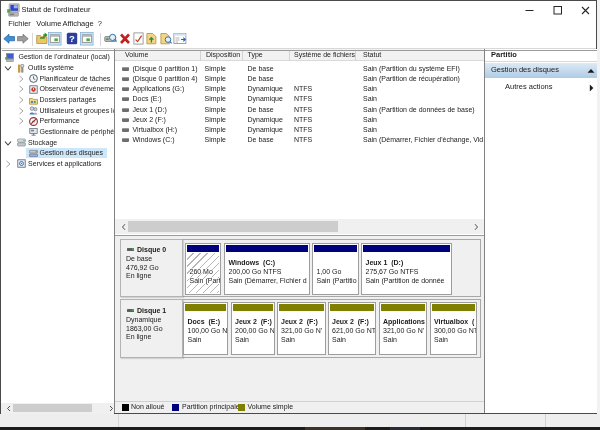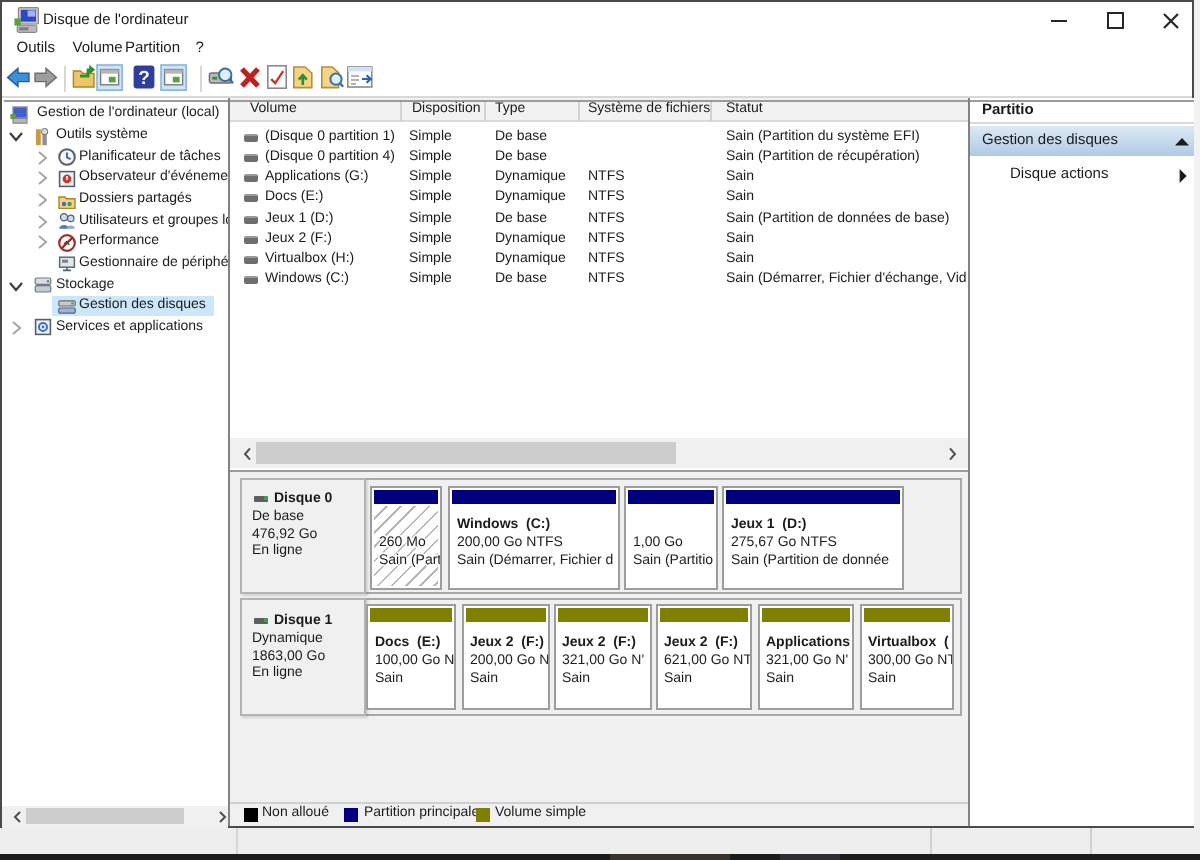--- a/index.html
+++ b/index.html
@@ -7,29 +7,29 @@
 <div style="position:absolute;left:0;top:0;width:597px;height:414px;background:#fff;border:1px solid #4a4a4a;"></div>
 <div style="position:absolute;left:597px;top:0;width:3px;height:414px;background:#f2f2f2;"></div>
 <svg style="position:absolute;left:6px;top:3px;" width="14" height="15" viewBox="0 0 14 15">
     <rect x="3.2" y="0.8" width="10" height="8.2" rx="0.5" fill="#c8c8c8" stroke="#8a8a8a" stroke-width="0.6"></rect>
     <rect x="4.4" y="1.9" width="7.6" height="5.9" fill="#2f45c8"></rect>
     <rect x="7.8" y="2.2" width="3.9" height="3.1" fill="#9db6f2"></rect>
     <rect x="1.2" y="6.2" width="3.2" height="3.6" fill="#57a33c"></rect>
     <rect x="2.6" y="9.6" width="9.8" height="3.6" rx="0.6" fill="#b9b9b9" stroke="#7d7d7d" stroke-width="0.5"></rect>
     <rect x="3.6" y="10.6" width="4.6" height="1.6" fill="#7f7f7f"></rect>
   </svg>
-<div style="position:absolute;left:21.5px;top:4.8px;font-size:7.5px;line-height:10.5px;white-space:pre;color:#1b1b1b;">Disque de l'ordinateur</div>
+<div style="position:absolute;left:21.5px;top:4.8px;font-size:7.5px;line-height:10.5px;white-space:pre;color:#1b1b1b;">Statut de l'ordinateur</div>
 <svg style="position:absolute;left:524px;top:0;" width="73" height="21" viewBox="0 0 73 21">
     <line x1="1.5" y1="10.5" x2="9.5" y2="10.5" stroke="#262626" stroke-width="1"></line>
     <rect x="30" y="6.5" width="7.5" height="7.5" fill="none" stroke="#262626" stroke-width="1"></rect>
     <path d="M 58 7 L 65 14 M 65 7 L 58 14" stroke="#262626" stroke-width="1.1"></path>
   </svg>
-<div style="position:absolute;left:8.3px;top:19.4px;font-size:7.5px;line-height:10.5px;white-space:pre;color:#1b1b1b;">Outils</div>
+<div style="position:absolute;left:8.3px;top:19.4px;font-size:7.5px;line-height:10.5px;white-space:pre;color:#1b1b1b;">Fichier</div>
 <div style="position:absolute;left:36.3px;top:19.4px;font-size:7.5px;line-height:10.5px;white-space:pre;color:#1b1b1b;">Volume</div>
-<div style="position:absolute;left:62.5px;top:19.4px;font-size:7.5px;line-height:10.5px;white-space:pre;color:#1b1b1b;">Partition</div>
+<div style="position:absolute;left:62.5px;top:19.4px;font-size:7.5px;line-height:10.5px;white-space:pre;color:#1b1b1b;">Affichage</div>
 <div style="position:absolute;left:97.8px;top:19.4px;font-size:7.5px;line-height:10.5px;white-space:pre;color:#1b1b1b;">?</div>
 <svg style="position:absolute;left:3px;top:32px;" width="26" height="14" viewBox="0 0 26 14">
     <path d="M 6 2.2 L 6 4.6 L 11.5 4.6 L 11.5 8.8 L 6 8.8 L 6 11.2 L 0.8 6.7 Z" fill="#3f8fd6" stroke="#1c5f9e" stroke-width="0.7"></path>
     <path d="M 20 2.2 L 20 4.6 L 14.5 4.6 L 14.5 8.8 L 20 8.8 L 20 11.2 L 25.2 6.7 Z" fill="#9d9d9d" stroke="#6f6f6f" stroke-width="0.7"></path>
   </svg>
 <div style="position:absolute;left:31.7px;top:33px;width:1px;height:13px;background:#d7d7d7;"></div>
 <svg style="position:absolute;left:36px;top:32px;" width="12" height="13" viewBox="0 0 12 13">
     <path d="M 0.7 3.5 L 0.7 11.5 L 11 11.5 L 11 4.7 L 5.5 4.7 L 4.3 3.5 Z" fill="#efc56a" stroke="#a8852e" stroke-width="0.7"></path>
     <path d="M 4 6 L 8 6 L 8 3 L 10.5 3" fill="none" stroke="#2f8f2f" stroke-width="1.4"></path>
     <path d="M 8.6 0.4 L 11.6 2.9 L 8.6 5.2 Z" fill="#2f8f2f"></path>
@@ -343,21 +343,21 @@
 </div>
 <div style="position:absolute;left:484.5px;top:49px;width:112px;height:364px;overflow:hidden;background:#fff;">
 <div style="position:absolute;left:0.5px;top:1px;width:111.5px;height:1px;background:#9b9b9b;"></div>
 <div style="position:absolute;left:6.5px;top:0.8px;font-size:7.5px;line-height:10.5px;white-space:pre;color:#1b1b1b;font-weight:bold;">Partitio</div>
 <div style="position:absolute;left:0;top:12px;width:112px;height:1px;background:#d9d9d9;"></div>
 <div style="position:absolute;left:0.5px;top:14px;width:111.5px;height:14.5px;background:linear-gradient(#dde9f4,#aecbe6);"></div>
 <div style="position:absolute;left:6.5px;top:15.8px;font-size:7.5px;line-height:10.5px;white-space:pre;color:#1b1b1b;">Gestion des disques</div>
 <svg style="position:absolute;left:102px;top:18.5px;" width="8" height="6" viewBox="0 0 8 6">
       <path d="M 0.5 4.7 L 4 1 L 7.5 4.7 Z" fill="#1b1b1b"></path>
     </svg>
-<div style="position:absolute;left:20.5px;top:32.8px;font-size:7.5px;line-height:10.5px;white-space:pre;color:#1b1b1b;">Disque actions</div>
+<div style="position:absolute;left:20.5px;top:32.8px;font-size:7.5px;line-height:10.5px;white-space:pre;color:#1b1b1b;">Autres actions</div>
 <svg style="position:absolute;left:104px;top:34.5px;" width="5" height="8" viewBox="0 0 5 8">
       <path d="M 0.8 0.5 L 4.3 4 L 0.8 7.5 Z" fill="#1b1b1b"></path>
     </svg>
 </div>
 <div style="position:absolute;left:0;top:414px;width:600px;height:13px;background:#eeeeee;"></div>
 <div style="position:absolute;left:118px;top:414px;width:1px;height:13px;background:#d6d6d6;"></div>
 <div style="position:absolute;left:465px;top:414px;width:1px;height:13px;background:#d0d0d0;"></div>
 <div style="position:absolute;left:545px;top:414px;width:1px;height:13px;background:#d0d0d0;"></div>
 <div style="position:absolute;left:0;top:427px;width:600px;height:3px;background:#1c1c1c;"></div>
 <div style="position:absolute;left:305px;top:427px;width:60px;height:3px;background:#3a332a;"></div>

